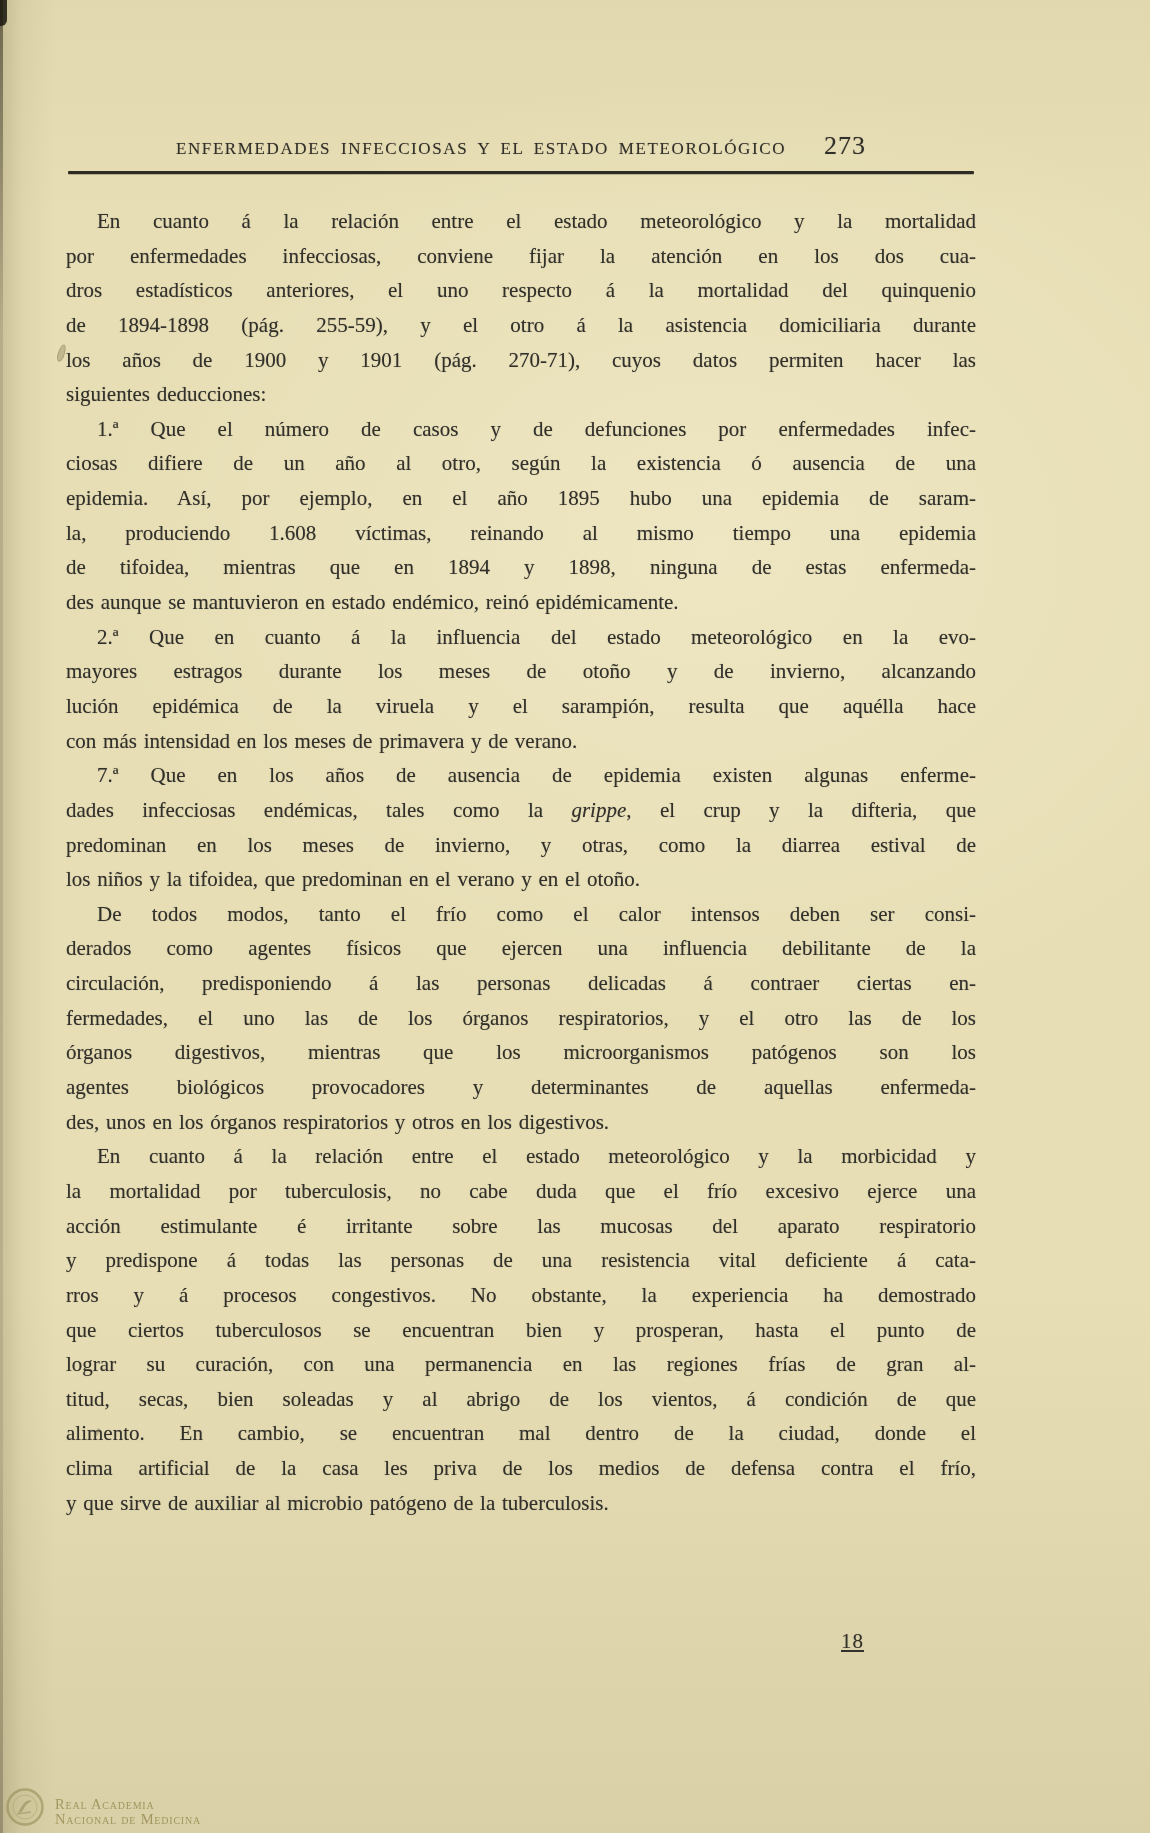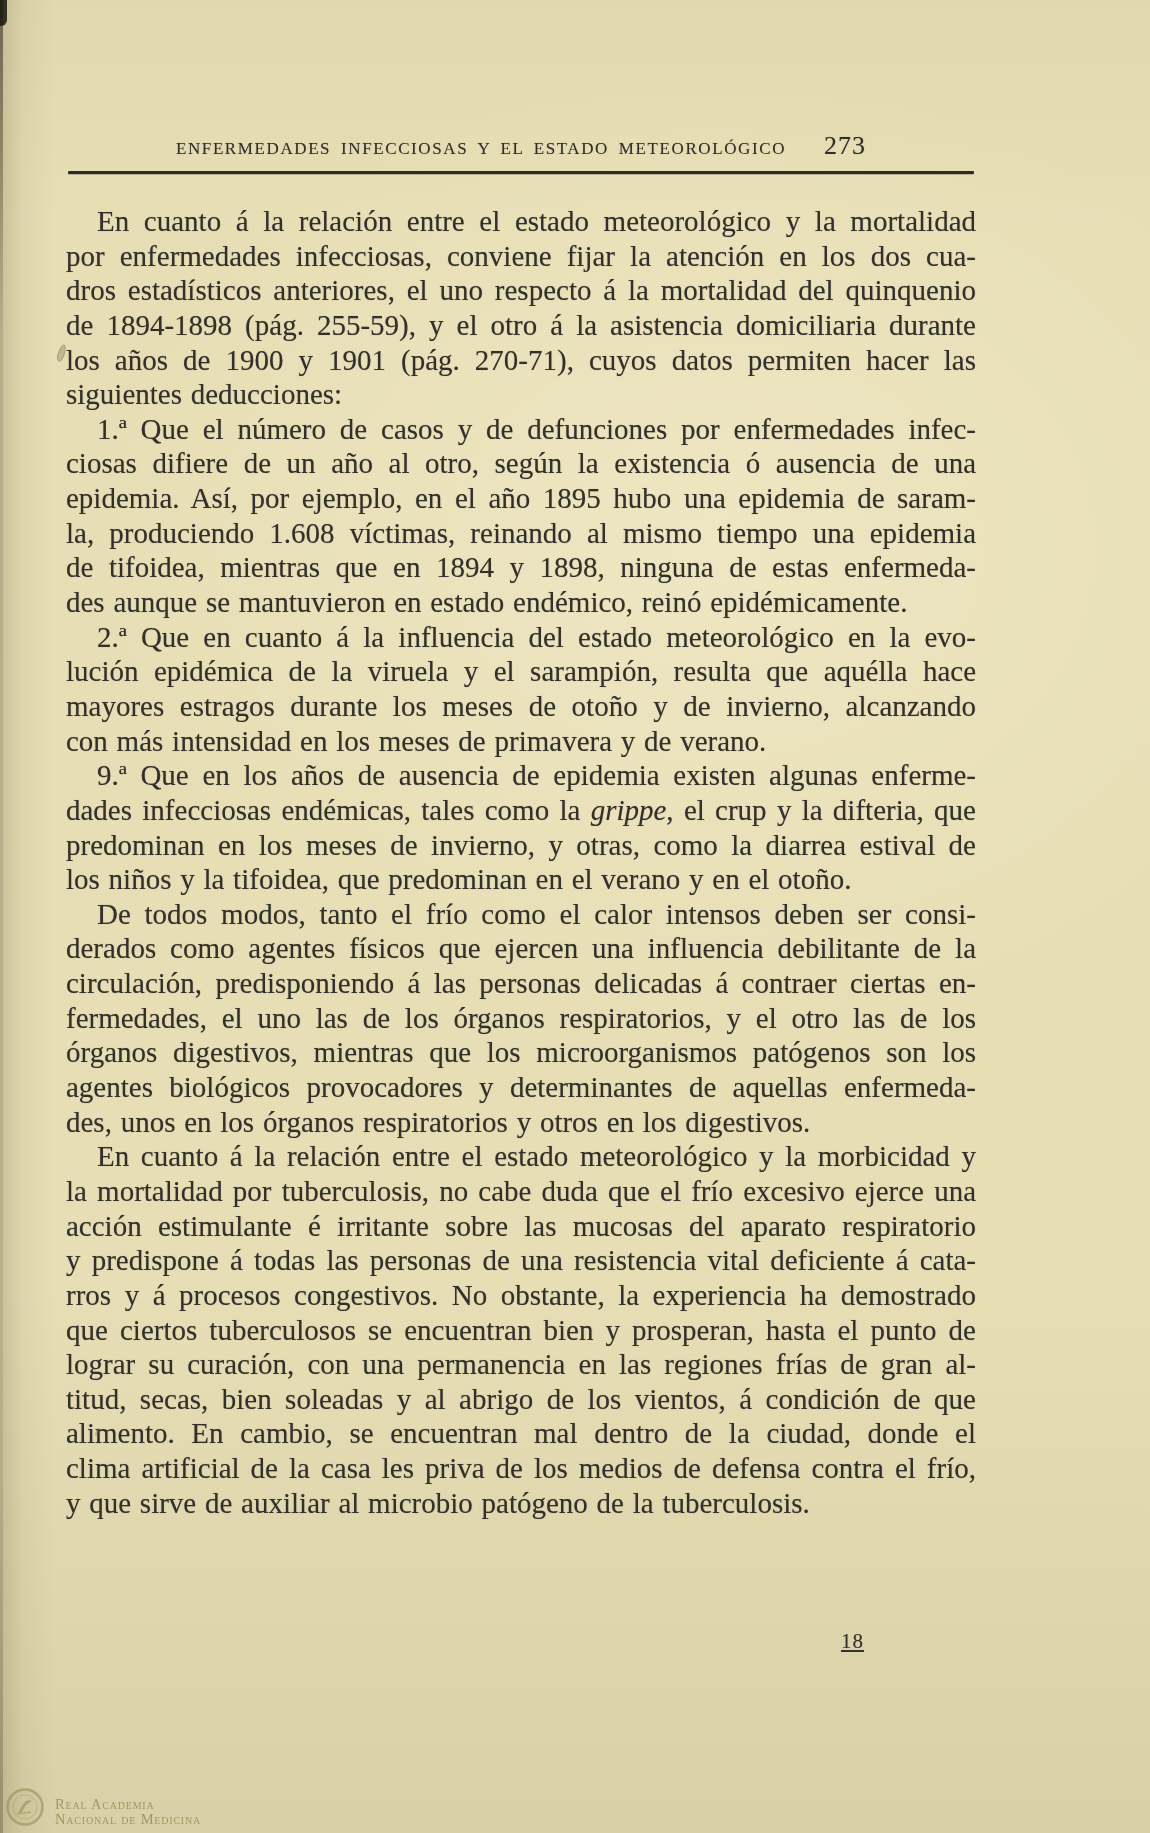--- a/index.html
+++ b/index.html
@@ -42,21 +42,21 @@
     font-size: 26px; letter-spacing: 1px;
     text-shadow: 0 0 1px rgba(50,45,35,0.35);
   }
   .head-rule {
     position: absolute; top: 171px; left: 68px; width: 906px; height: 3px;
     background: #2e2b25; border-radius: 1px;
     box-shadow: 0 1px 0 rgba(46,43,37,0.25);
   }
   .text-block {
     position: absolute; top: 204px; left: 66px; width: 910px;
-    font-size: 29px; line-height: 34.65px;
+    font-size: 21px; line-height: 34.65px;
     color: #31302b;
     text-shadow: 0 0 1px rgba(52,48,38,0.38);
     word-spacing: 1.5px;
   }
   .para { margin: 0; }
   .line {
     text-align: justify;
     text-align-last: justify;
     white-space: normal;
     height: 34.65px; overflow: visible;
@@ -120,26 +120,26 @@
       <div class="para">
         <div class="line indent">1.ª Que el número de casos y de defunciones por enfermedades infec-</div>
         <div class="line">ciosas difiere de un año al otro, según la existencia ó ausencia de una</div>
         <div class="line">epidemia. Así, por ejemplo, en el año 1895 hubo una epidemia de saram-</div>
         <div class="line">la, produciendo 1.608 víctimas, reinando al mismo tiempo una epidemia</div>
         <div class="line">de tifoidea, mientras que en 1894 y 1898, ninguna de estas enfermeda-</div>
         <div class="line last">des aunque se mantuvieron en estado endémico, reinó epidémicamente.</div>
       </div>
       <div class="para">
         <div class="line indent">2.ª Que en cuanto á la influencia del estado meteorológico en la evo-</div>
+        <div class="line">mayores estragos durante los meses de otoño y de invierno, alcanzando</div>
         <div class="line">lución epidémica de la viruela y el sarampión, resulta que aquélla hace</div>
-        <div class="line">mayores estragos durante los meses de otoño y de invierno, alcanzando</div>
         <div class="line last">con más intensidad en los meses de primavera y de verano.</div>
       </div>
       <div class="para">
-        <div class="line indent">9.ª Que en los años de ausencia de epidemia existen algunas enferme-</div>
+        <div class="line indent">7.ª Que en los años de ausencia de epidemia existen algunas enferme-</div>
         <div class="line">dades infecciosas endémicas, tales como la <i>grippe</i>, el crup y la difteria, que</div>
         <div class="line">predominan en los meses de invierno, y otras, como la diarrea estival de</div>
         <div class="line last">los niños y la tifoidea, que predominan en el verano y en el otoño.</div>
       </div>
       <div class="para">
         <div class="line indent">De todos modos, tanto el frío como el calor intensos deben ser consi-</div>
         <div class="line">derados como agentes físicos que ejercen una influencia debilitante de la</div>
         <div class="line">circulación, predisponiendo á las personas delicadas á contraer ciertas en-</div>
         <div class="line">fermedades, el uno las de los órganos respiratorios, y el otro las de los</div>
         <div class="line">órganos digestivos, mientras que los microorganismos patógenos son los</div>

